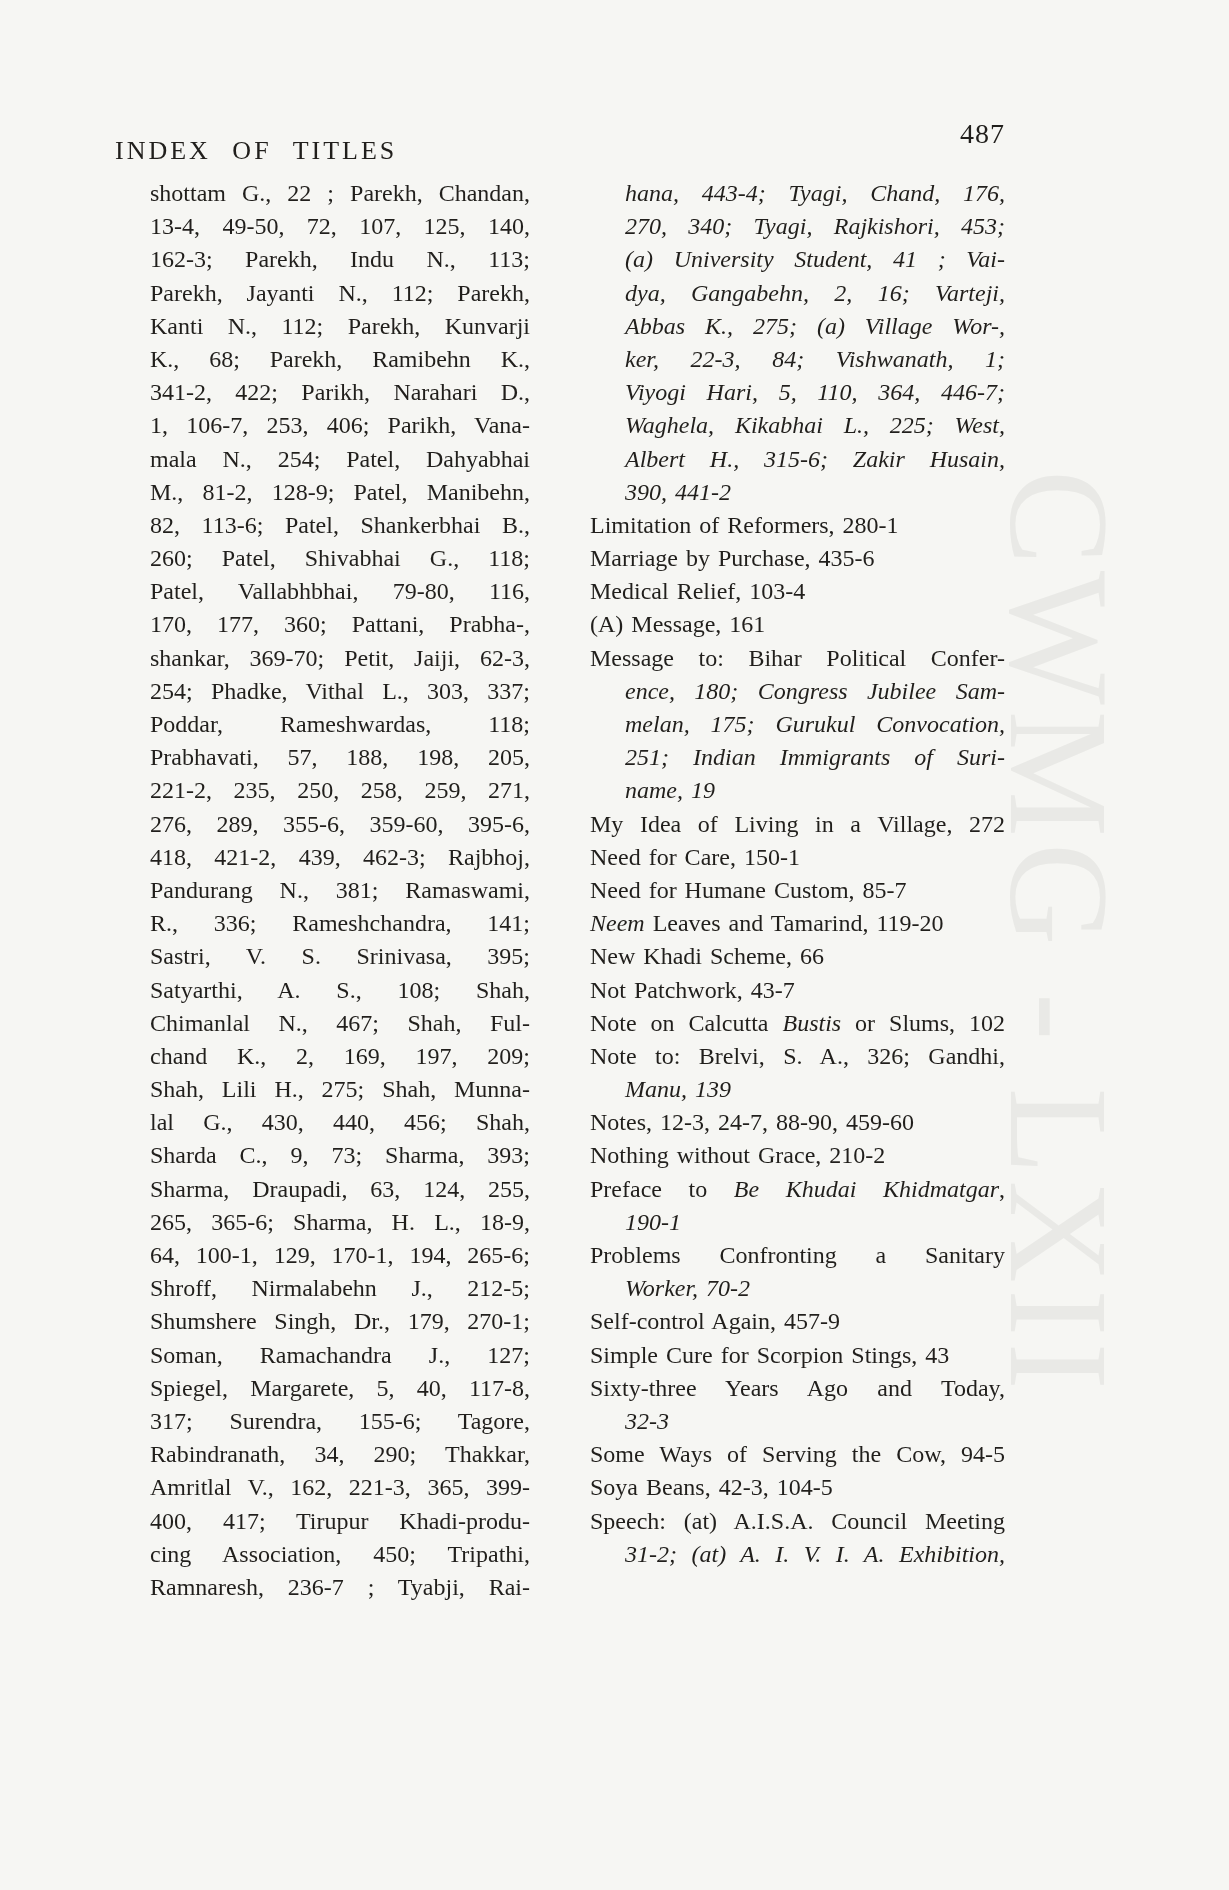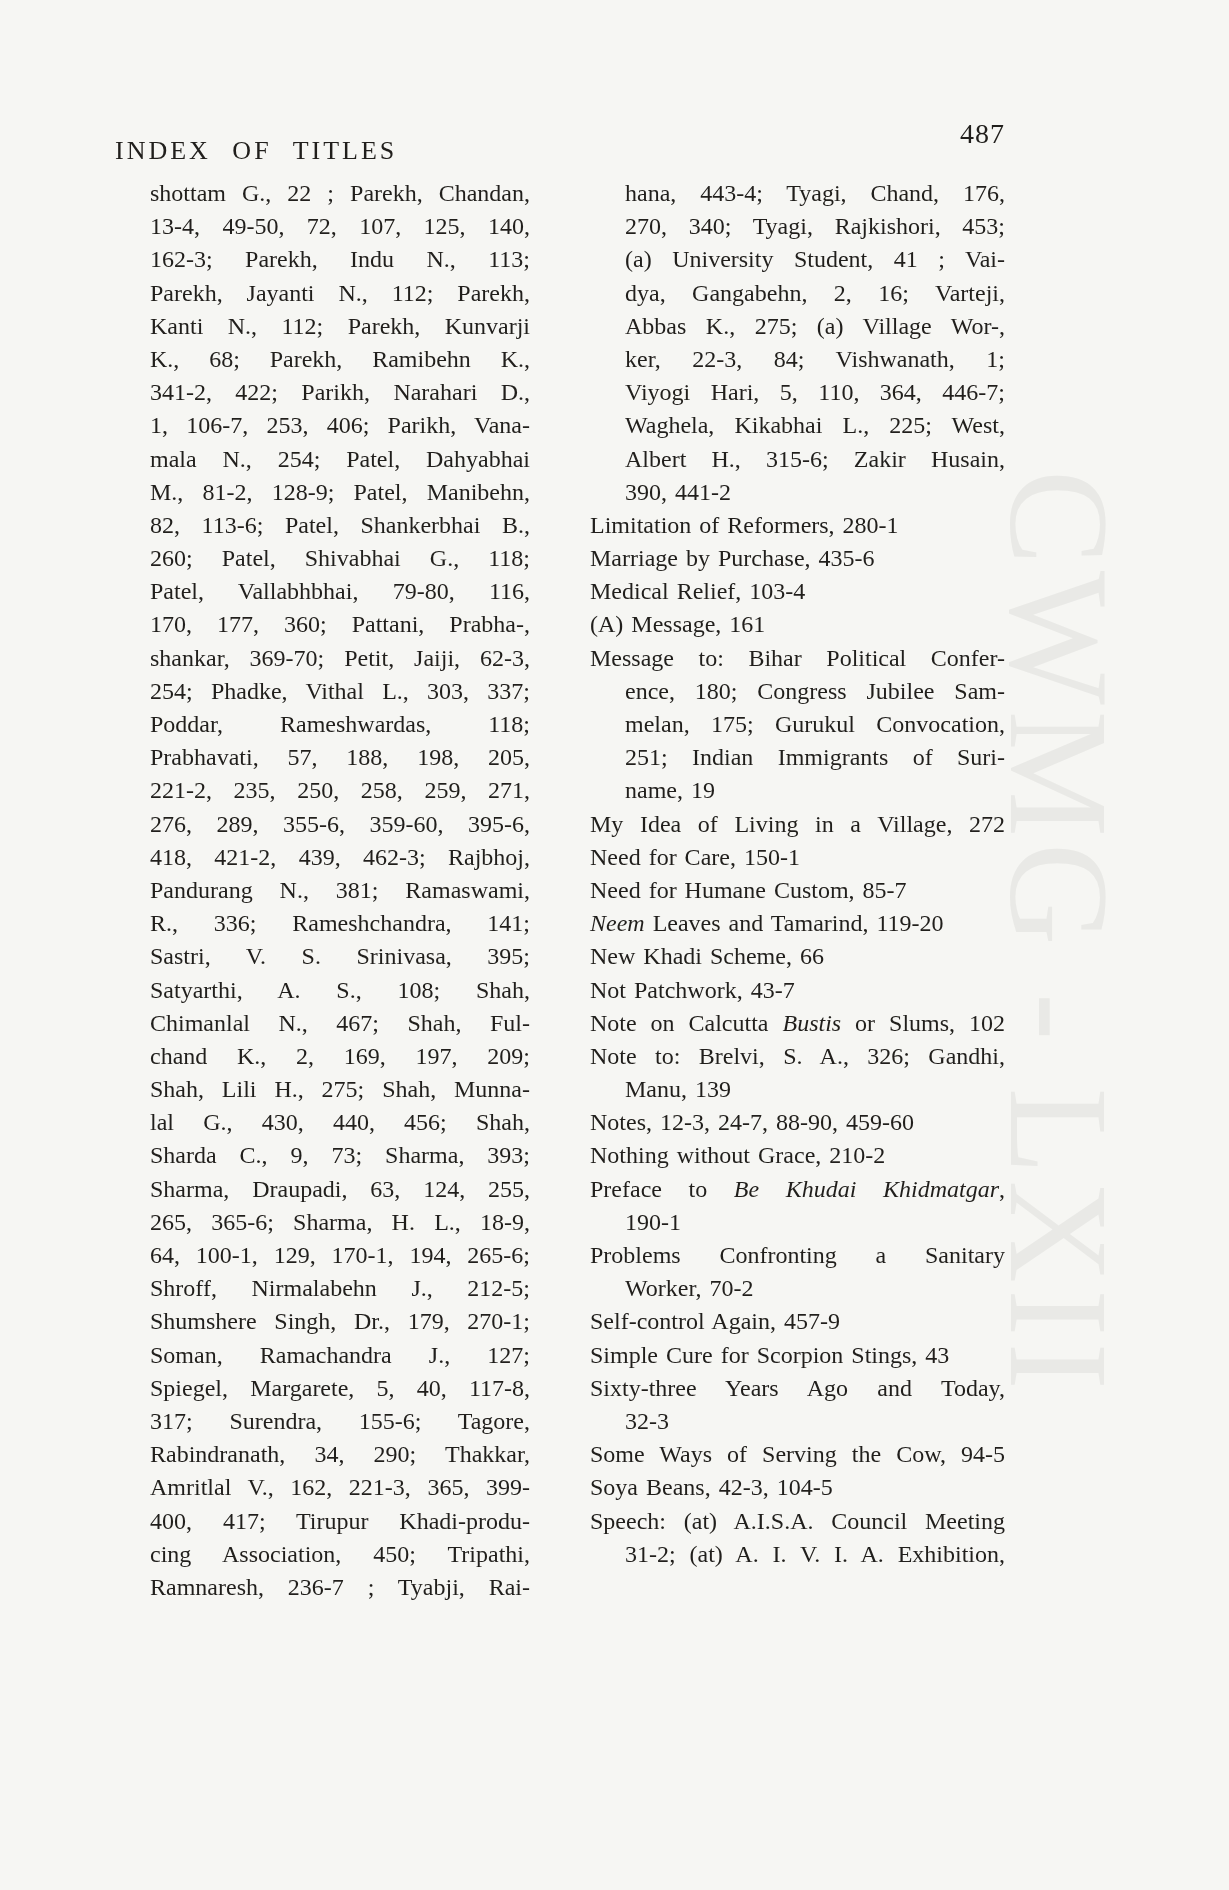--- a/index.html
+++ b/index.html
@@ -45,21 +45,21 @@
     word-spacing:2px;
     text-align:justify;
     text-align-last:left;
     white-space:nowrap;
     box-sizing:border-box;
   }
   .line.just{
     text-align-last:justify;
     white-space:normal;
   }
-  .line.ind{padding-left:35px;}
+  .line.ind{padding-left:35px;font-style:italic;}
   .line i{font-style:italic;}
   .watermark{
     position:absolute;
     top:470px;left:1130px;
     transform:rotate(90deg);
     transform-origin:0 0;
     font-size:142px;
     line-height:142px;
     letter-spacing:6px;
     white-space:nowrap;

